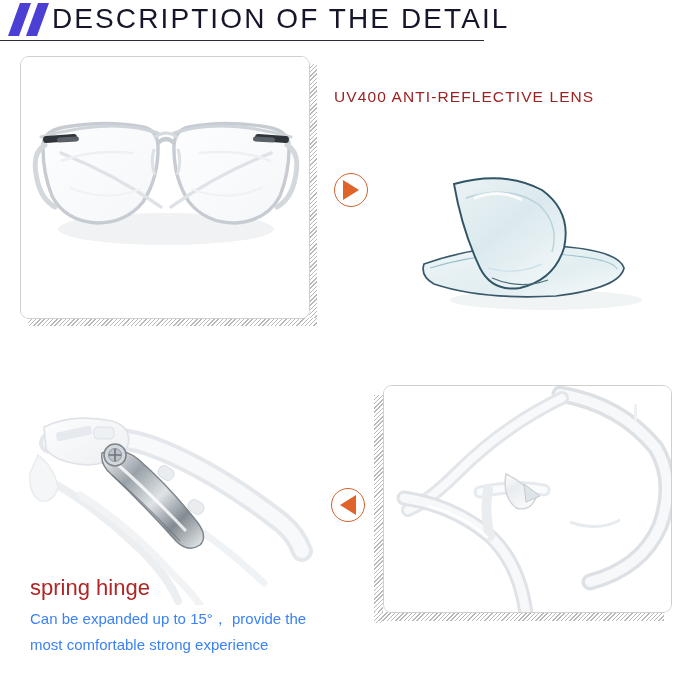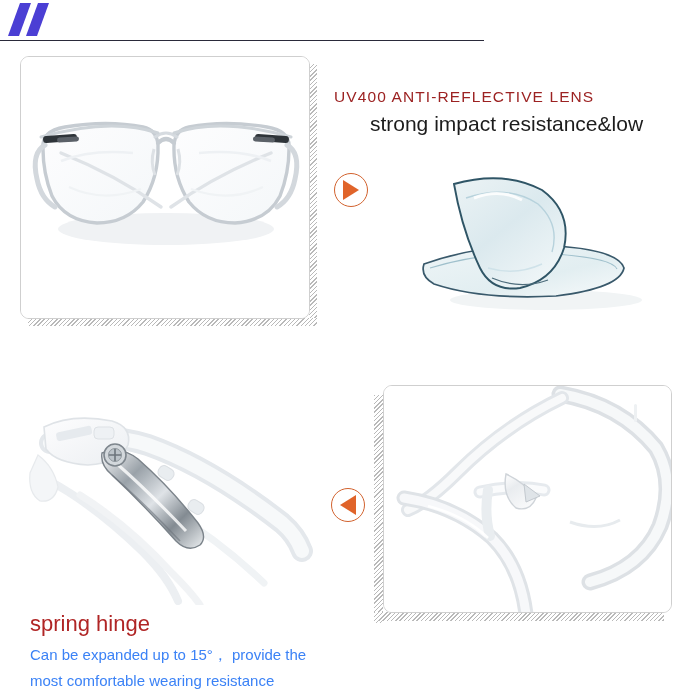--- a/index.html
+++ b/index.html
@@ -82,21 +82,21 @@
   #lens-heading {
     font-size:15.5px; color:#9c2222; letter-spacing:1.1px;
     text-align:left; line-height:22px; white-space:nowrap;
   }
   #lens-body {
     font-size:21px; color:#1c1c1c; line-height:25.5px;
     text-align:center; margin-top:3px; white-space:nowrap;
   }
   #lens-body .l2 { display:block; letter-spacing:-0.2px; }
 
-  #hinge-text { position:absolute; left:30px; top:610px; width:520px; }
+  #hinge-text { position:absolute; left:30px; top:574px; width:520px; }
   #hinge-heading { font-size:22px; color:#b02525; line-height:28px; }
   #hinge-body {
     font-size:15px; color:#3b82f6; line-height:26px;
     margin-top:4px; white-space:nowrap;
   }
   #hinge-body .l2 { display:block; }
 
   
   .ph { position:absolute; inset:0; }
   svg { display:block; }
@@ -104,20 +104,21 @@
 </head>
 <body>
 
 <div id="page">
 
   <div id="header">
     <div class="slashes">
       <div class="slash s1"></div>
       <div class="slash s2"></div>
     </div>
+    <div id="title">DESCRIPTION OF THE DETAIL</div>
     <div id="header-rule"></div>
   </div>
 
   <div class="panel" id="panel-glasses">
     <div class="hatch right"></div>
     <div class="hatch bottom"></div>
     <div class="frame">
       <svg class="ph" viewBox="0 0 290 263" width="290" height="263">
         <rect width="290" height="263" fill="#ffffff"></rect>
         <defs>
@@ -163,21 +164,20 @@
 
         <path d="M133 92 Q129 106 134 118" fill="none" stroke="#dde1e5" stroke-width="3"></path>
         <path d="M157 92 Q161 106 156 118" fill="none" stroke="#dde1e5" stroke-width="3"></path>
       </svg>
     </div>
   </div>
 
   <div id="lens-text">
     <div id="lens-heading">UV400 ANTI-REFLECTIVE LENS</div>
     <div id="lens-body">
-      <span class="l1">strong impact resistance&amp;low</span>
     </div>
   </div>
 
   <div class="arrow-marker right" id="arrow-lens">
     <div class="ring"></div>
       <div class="tri"></div>
   </div>
 
   <div id="photo-lenses">
     <svg class="ph" viewBox="0 0 283 144" width="283" height="144">
@@ -298,17 +298,17 @@
         <path d="M44 120 Q82 130 104 152" fill="none" stroke="#ffffff" stroke-width="2.6" opacity="0.9"></path>
         <rect x="250" y="18" width="3" height="18" rx="1.5" fill="#eef1f3"></rect>
       </svg>
     </div>
   </div>
 
   <div id="hinge-text">
     <div id="hinge-heading">spring hinge</div>
     <div id="hinge-body">
       <span class="l1">Can be expanded up to 15°， provide the</span>
-      <span class="l2">most comfortable wearing resistance</span>
+      <span class="l2">most comfortable strong experience</span>
     </div>
   </div>
 
 </div>
 
 </body></html>

